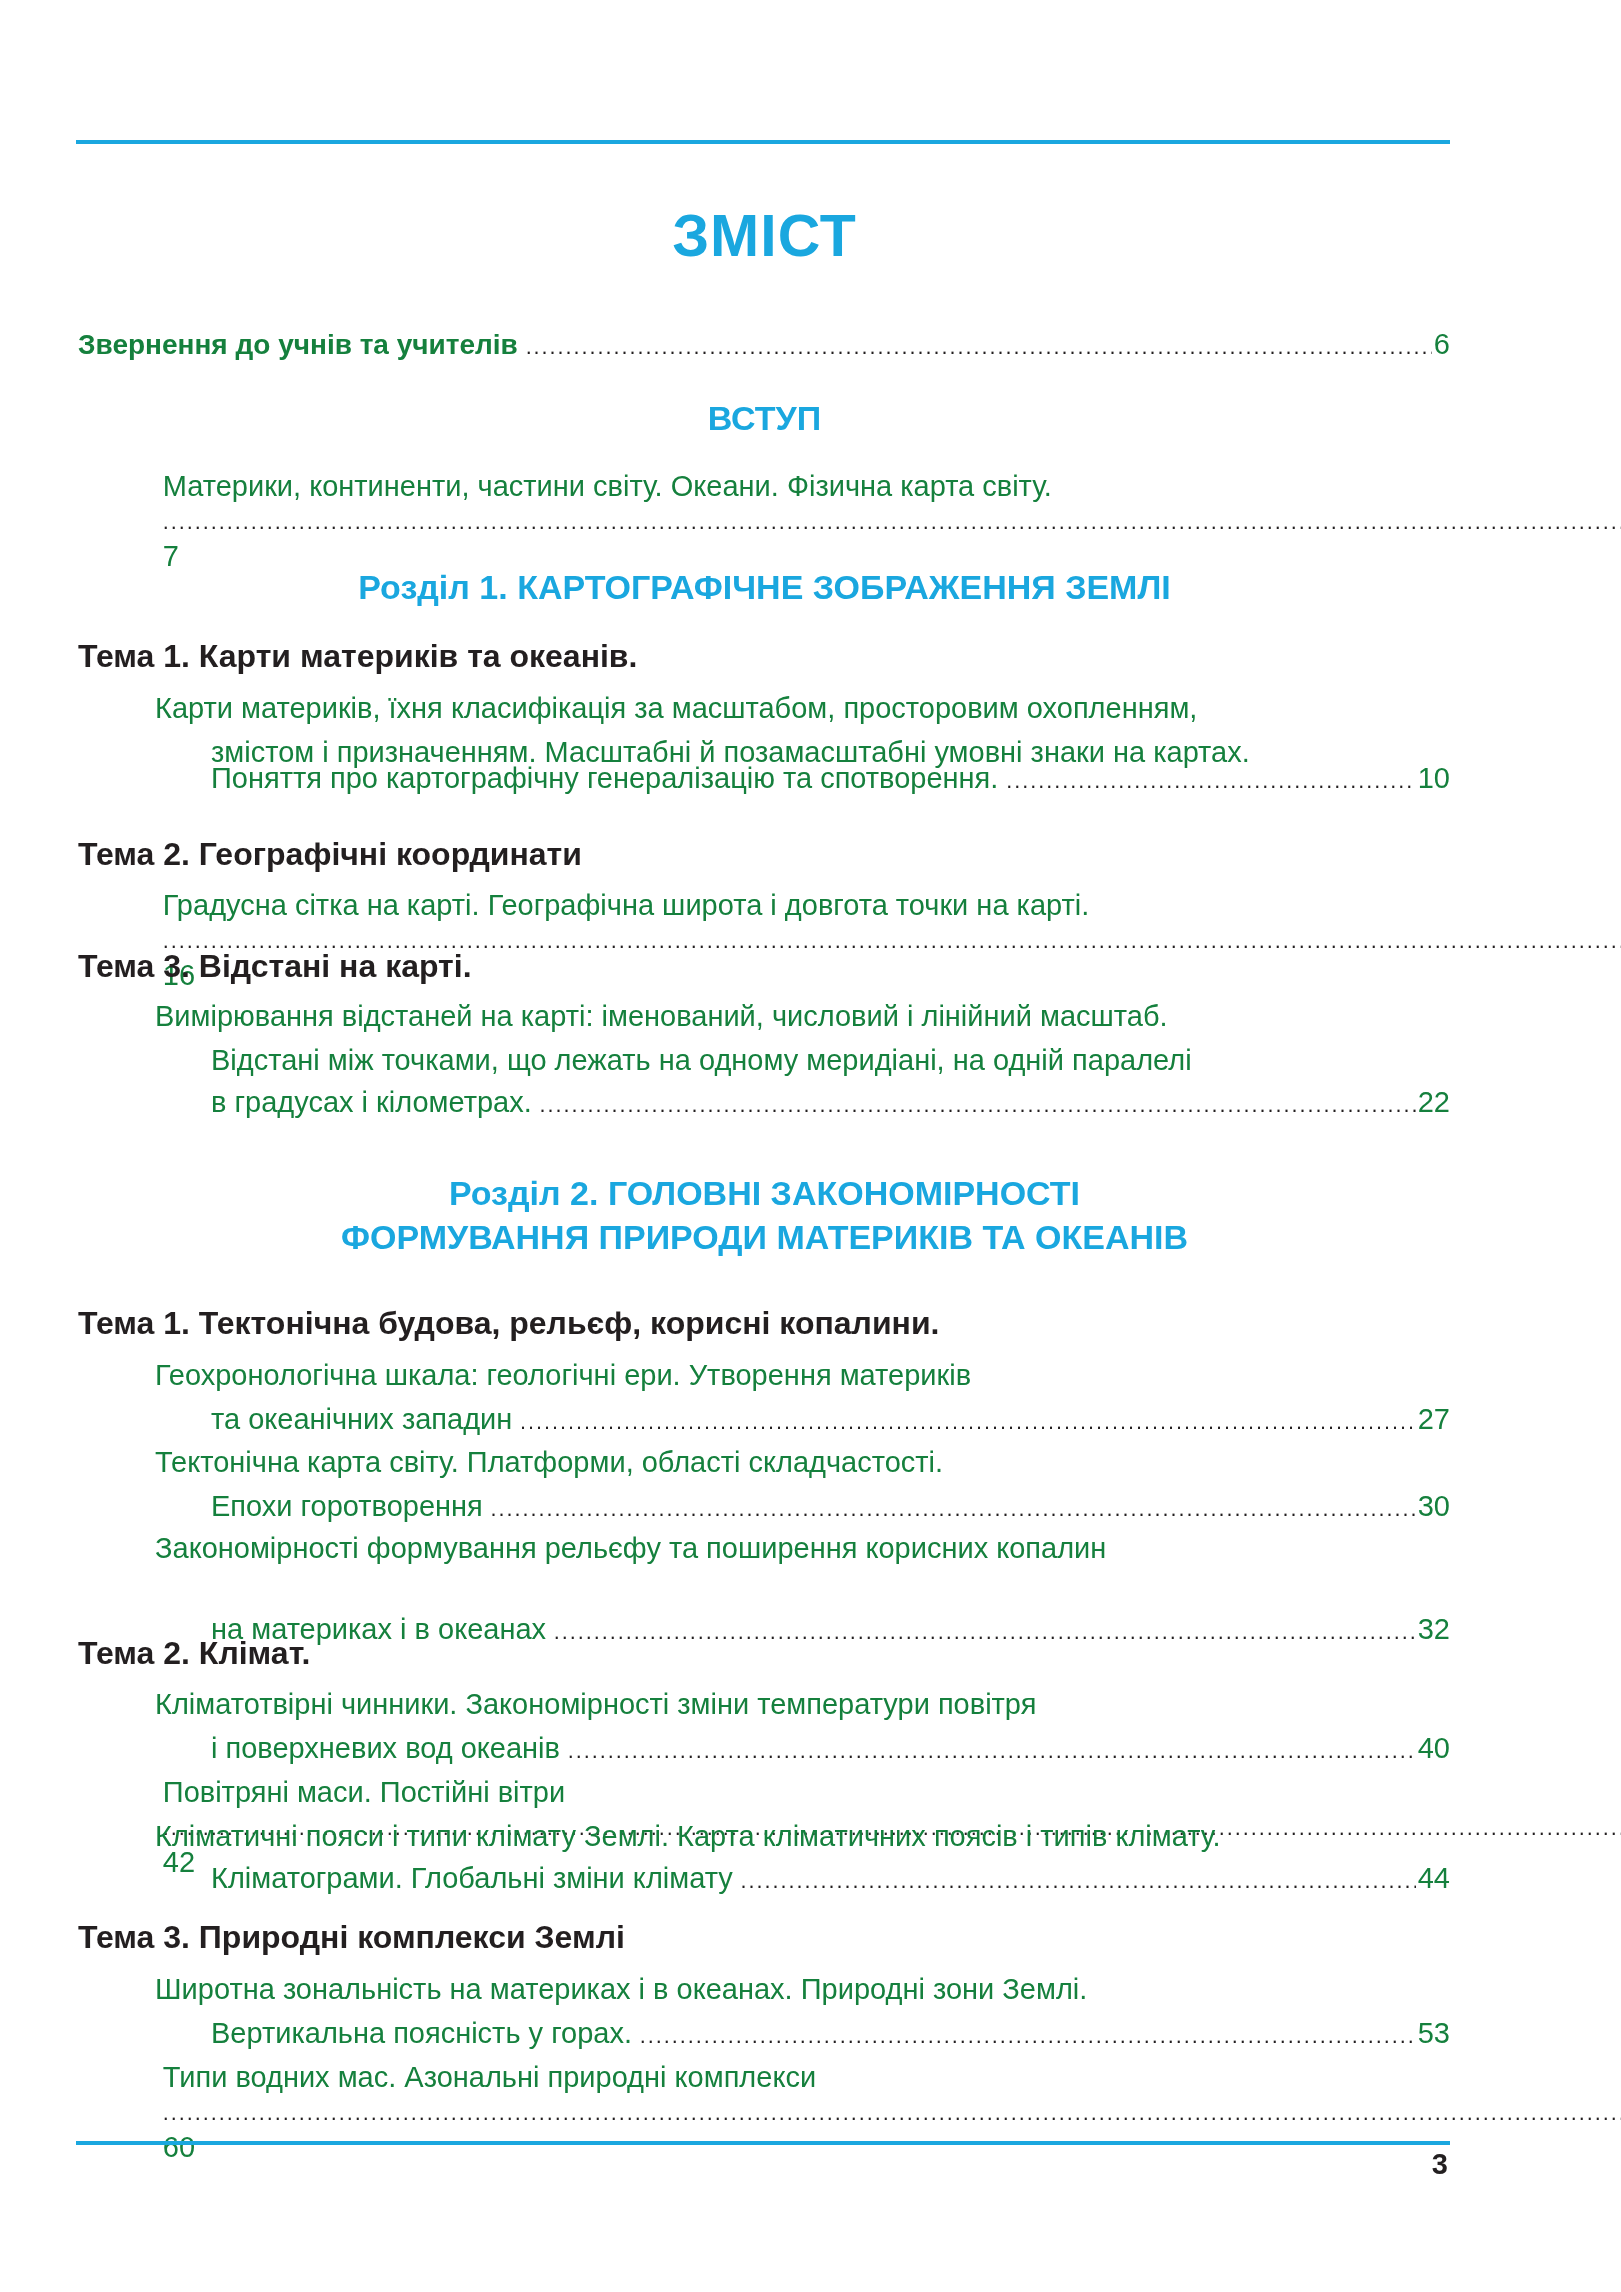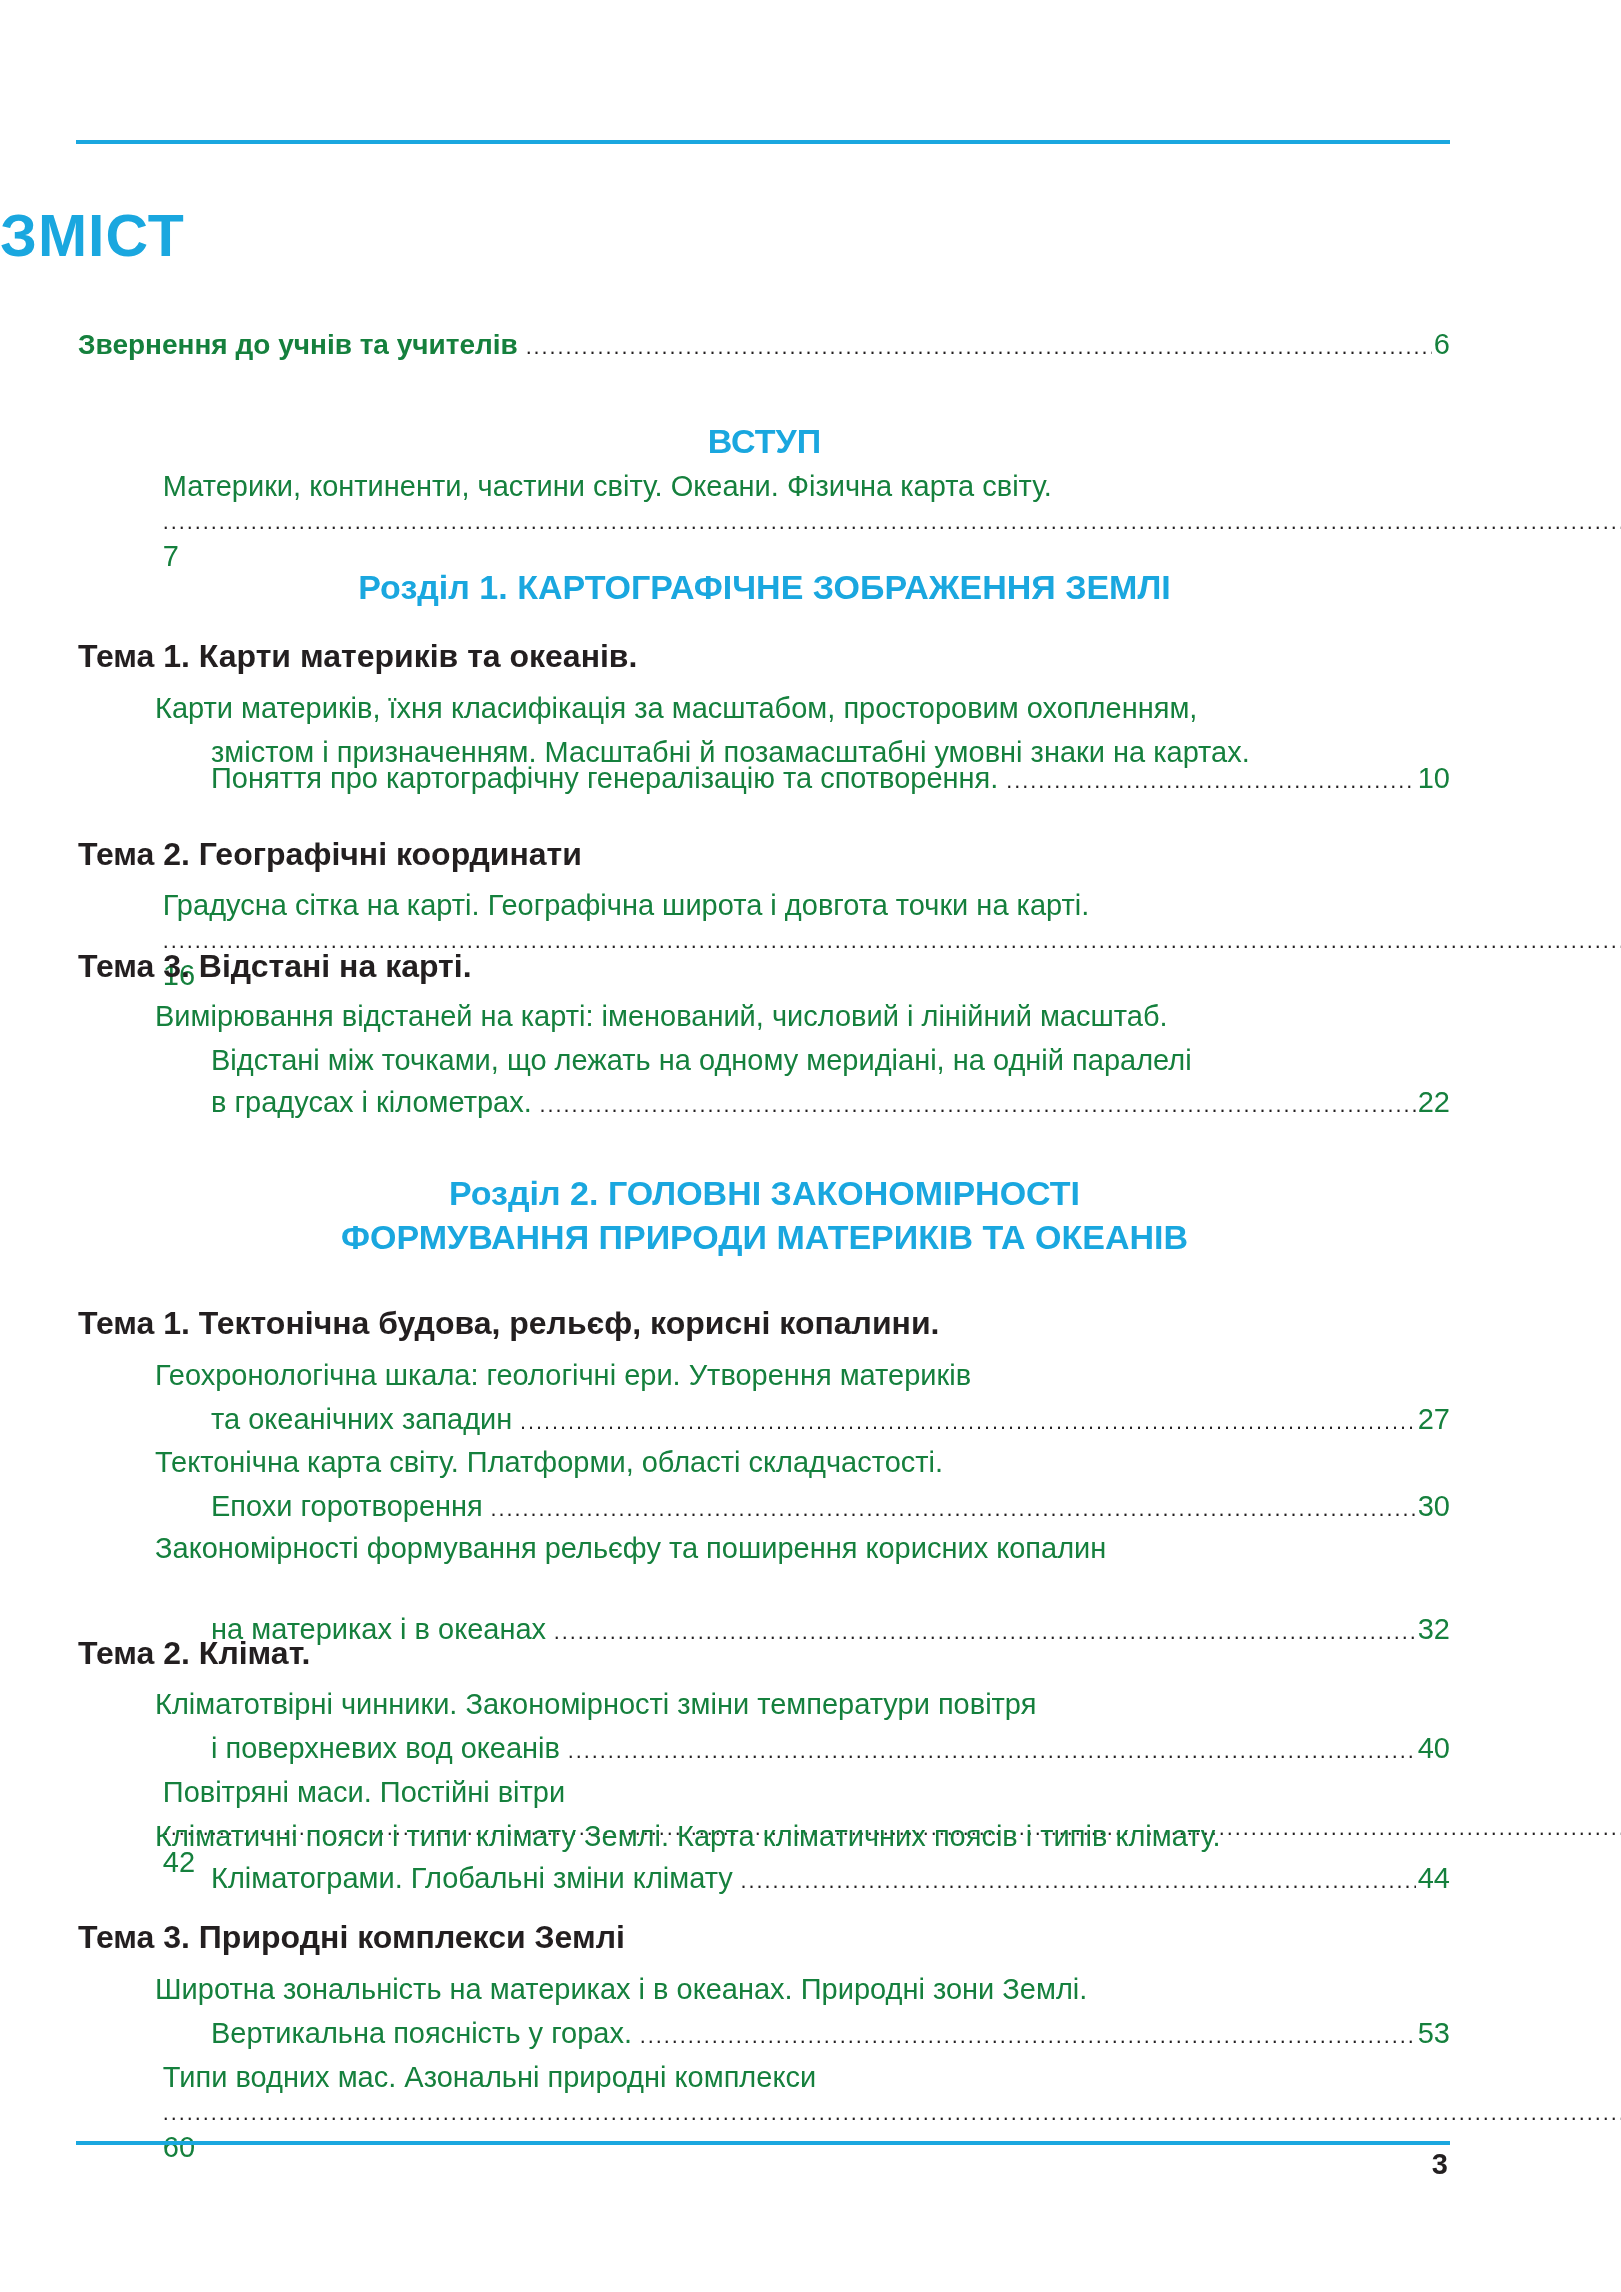--- a/index.html
+++ b/index.html
@@ -1,21 +1,21 @@
 <!DOCTYPE html>
 <html><head>
 <meta charset="utf-8">
 <style>
   html, body { margin: 0; padding: 0; background: #ffffff; }
   body { width: 1621px; height: 2293px; position: relative; overflow: hidden;
          font-family: "Liberation Sans", "DejaVu Sans", sans-serif; color: #231f20; }
   .rule { position: absolute; left: 76px; width: 1374px; height: 3.9px; background: #1aa7df; }
   .rule.top { top: 140px; }
   .rule.bottom { top: 2141px; }
-  .title { position: absolute; left: 0; width: 1529px; top: 202px; 
+  .title { position: absolute; left: 0; width: 1529px; top: 202px; text-align: center;
            font-size: 59px; font-weight: bold; color: #1aa7df; letter-spacing: 1px; }
   .section { position: absolute; left: 0; width: 1529px; text-align: center;
              font-size: 34px; font-weight: bold; color: #1aa7df; line-height: 44px; }
   .topic { position: absolute; left: 78px; font-size: 32px; font-weight: bold; color: #231f20;
            line-height: 35px; }
   .line { position: absolute; right: 171px; display: flex; align-items: baseline;
           font-size: 29px; line-height: 35px; white-space: nowrap; color: #15803d; }
   .line.l0 { left: 155px; flex-direction: column; }
   .line.l1 { left: 211px; }
   .line.top-level { left: 78px; font-weight: bold; font-size: 28px; }
@@ -32,21 +32,21 @@
 <div class="rule top"></div>
 
 <h1 class="title" style="margin:0;">ЗМІСТ</h1>
 
 <div class="line top-level" style="top:327px;">
   <span class="txt">Звернення до учнів та учителів</span>
   <span class="dots"></span>
   <span class="pg">6</span>
 </div>
 
-<div class="section" style="top:396px;margin-top:23px;">ВСТУП</div>
+<div class="section" style="top:396px;">ВСТУП</div>
 <div class="line l0" style="top:469px;">
   <span class="txt">Материки, континенти, частини світу. Океани. Фізична карта світу.</span>
   <span class="dots"></span>
   <span class="pg">7</span>
 </div>
 
 <div class="section" style="top:565px;">Розділ 1. КАРТОГРАФІЧНЕ ЗОБРАЖЕННЯ ЗЕМЛІ</div>
 
 <div class="topic" style="top:639px;">Тема 1. Карти материків та океанів.</div>
 <div class="line l0" style="top:691px;">

